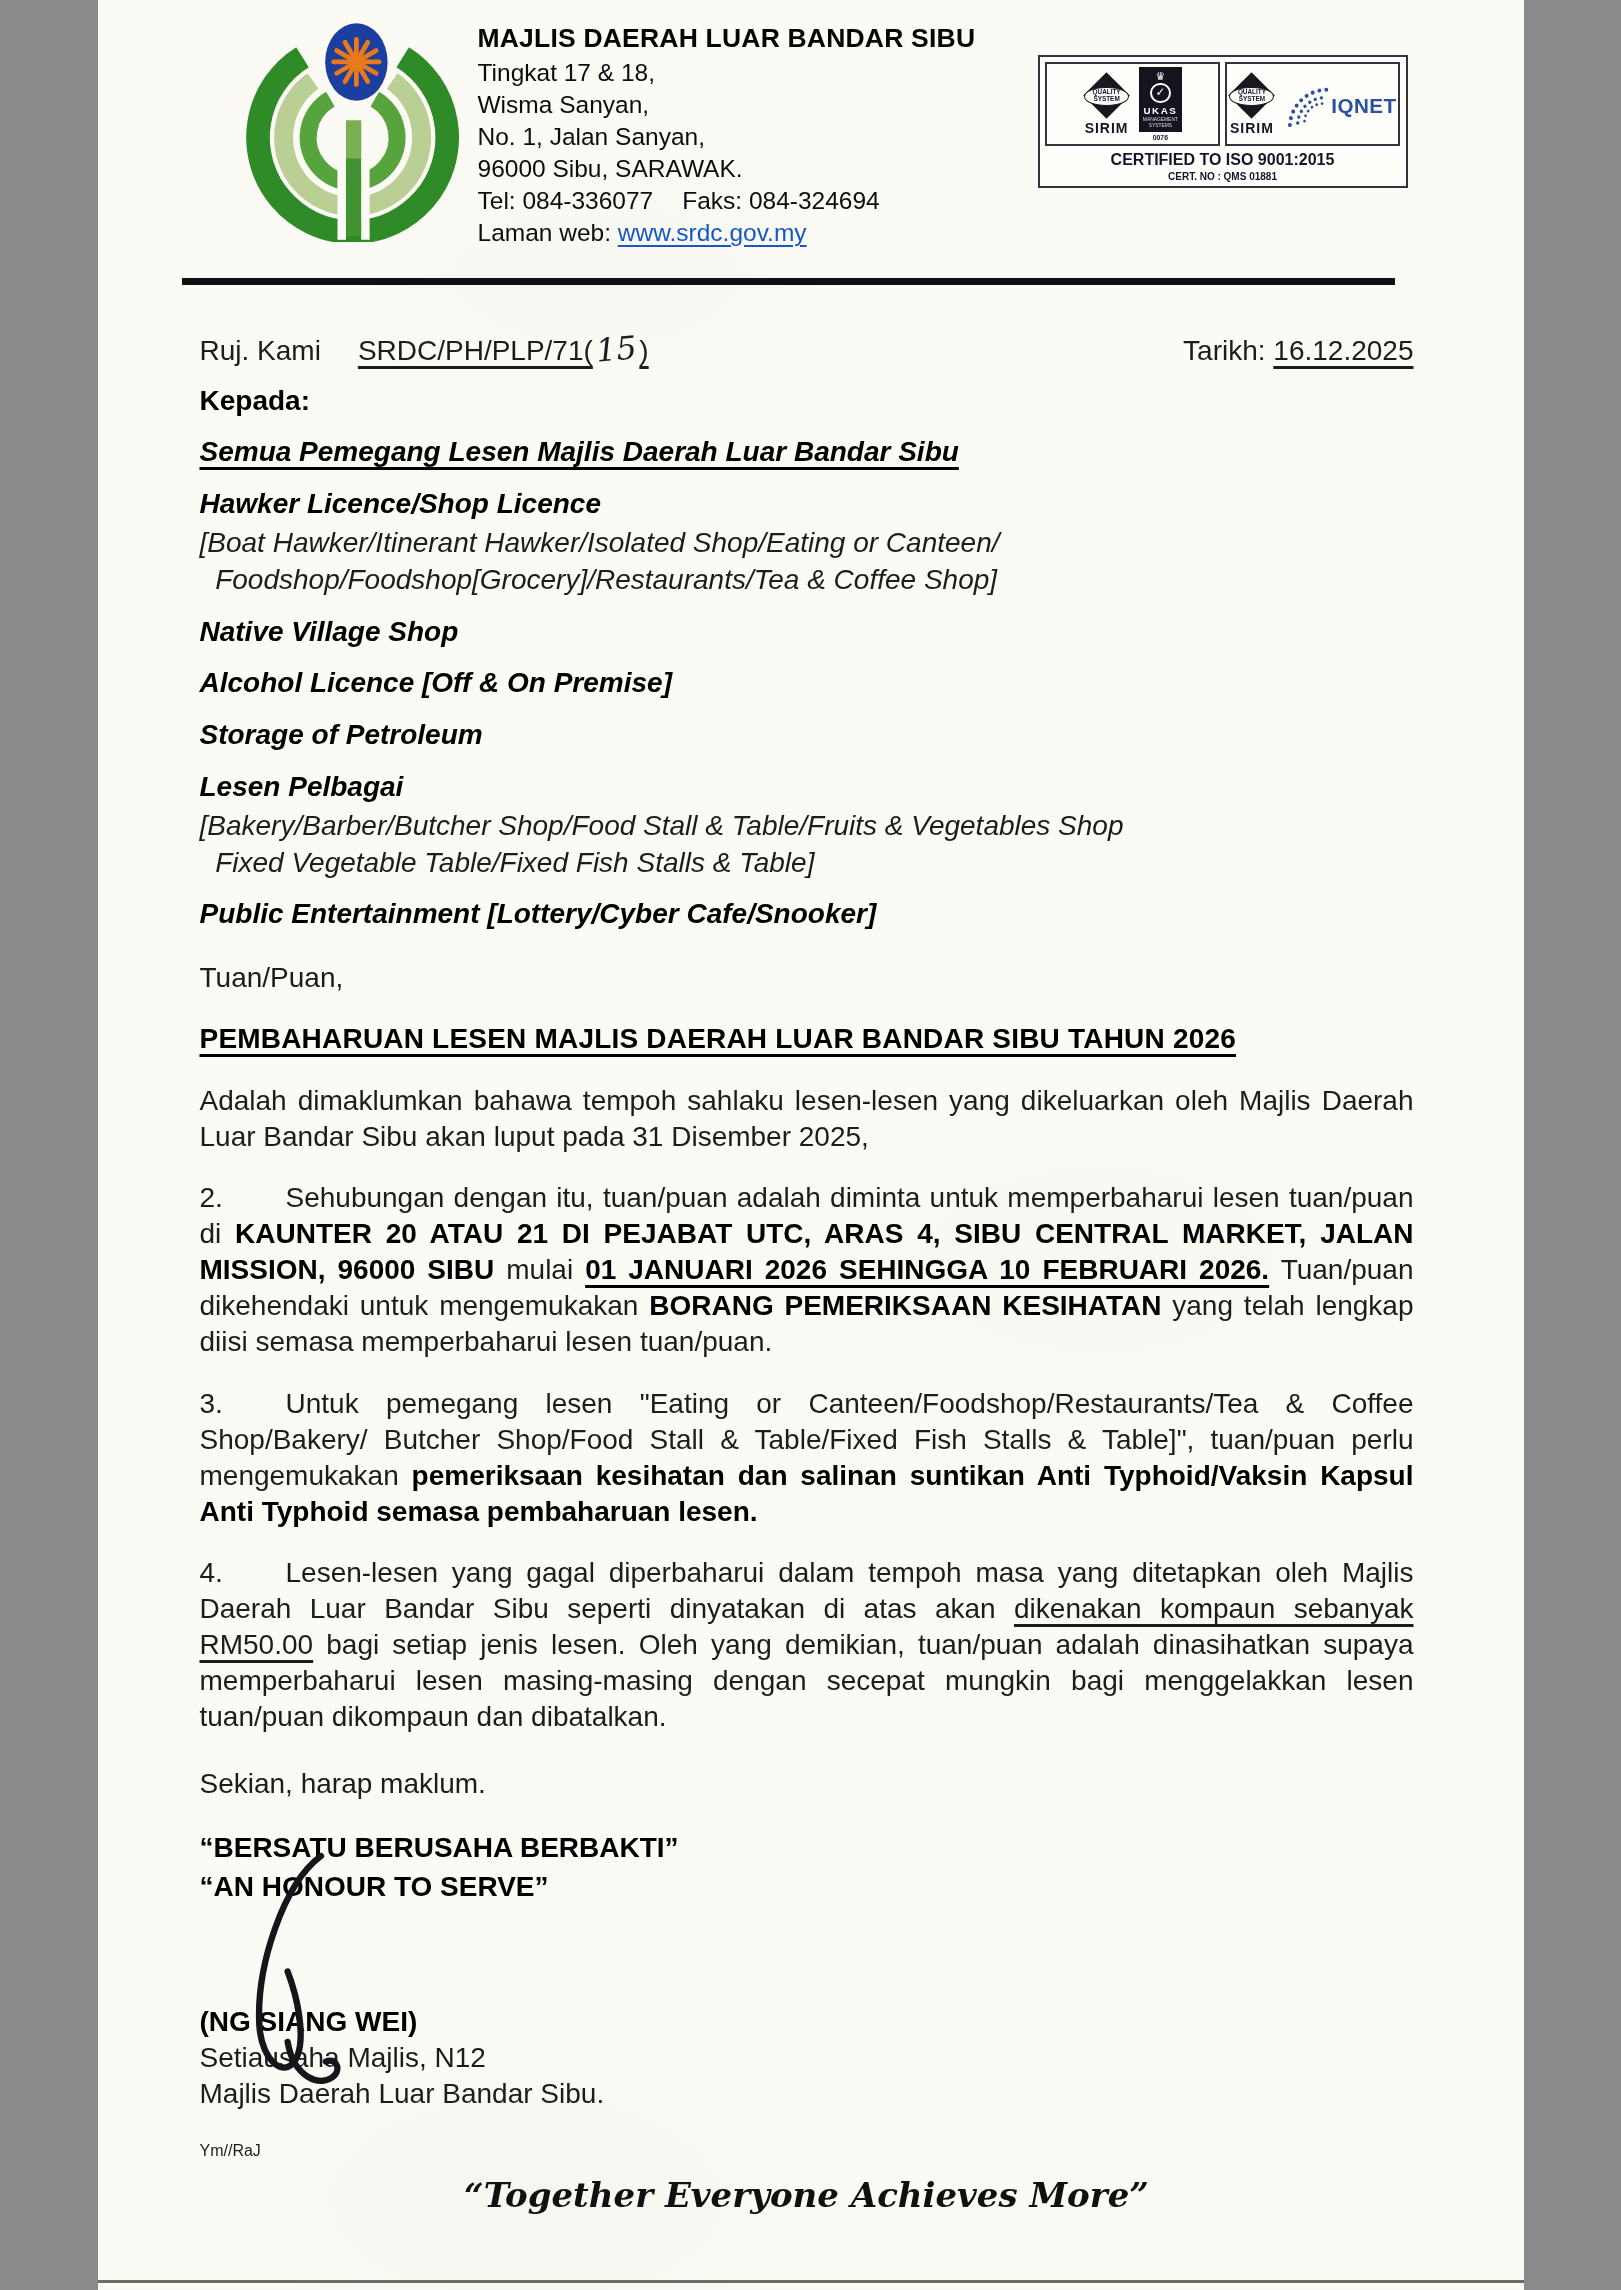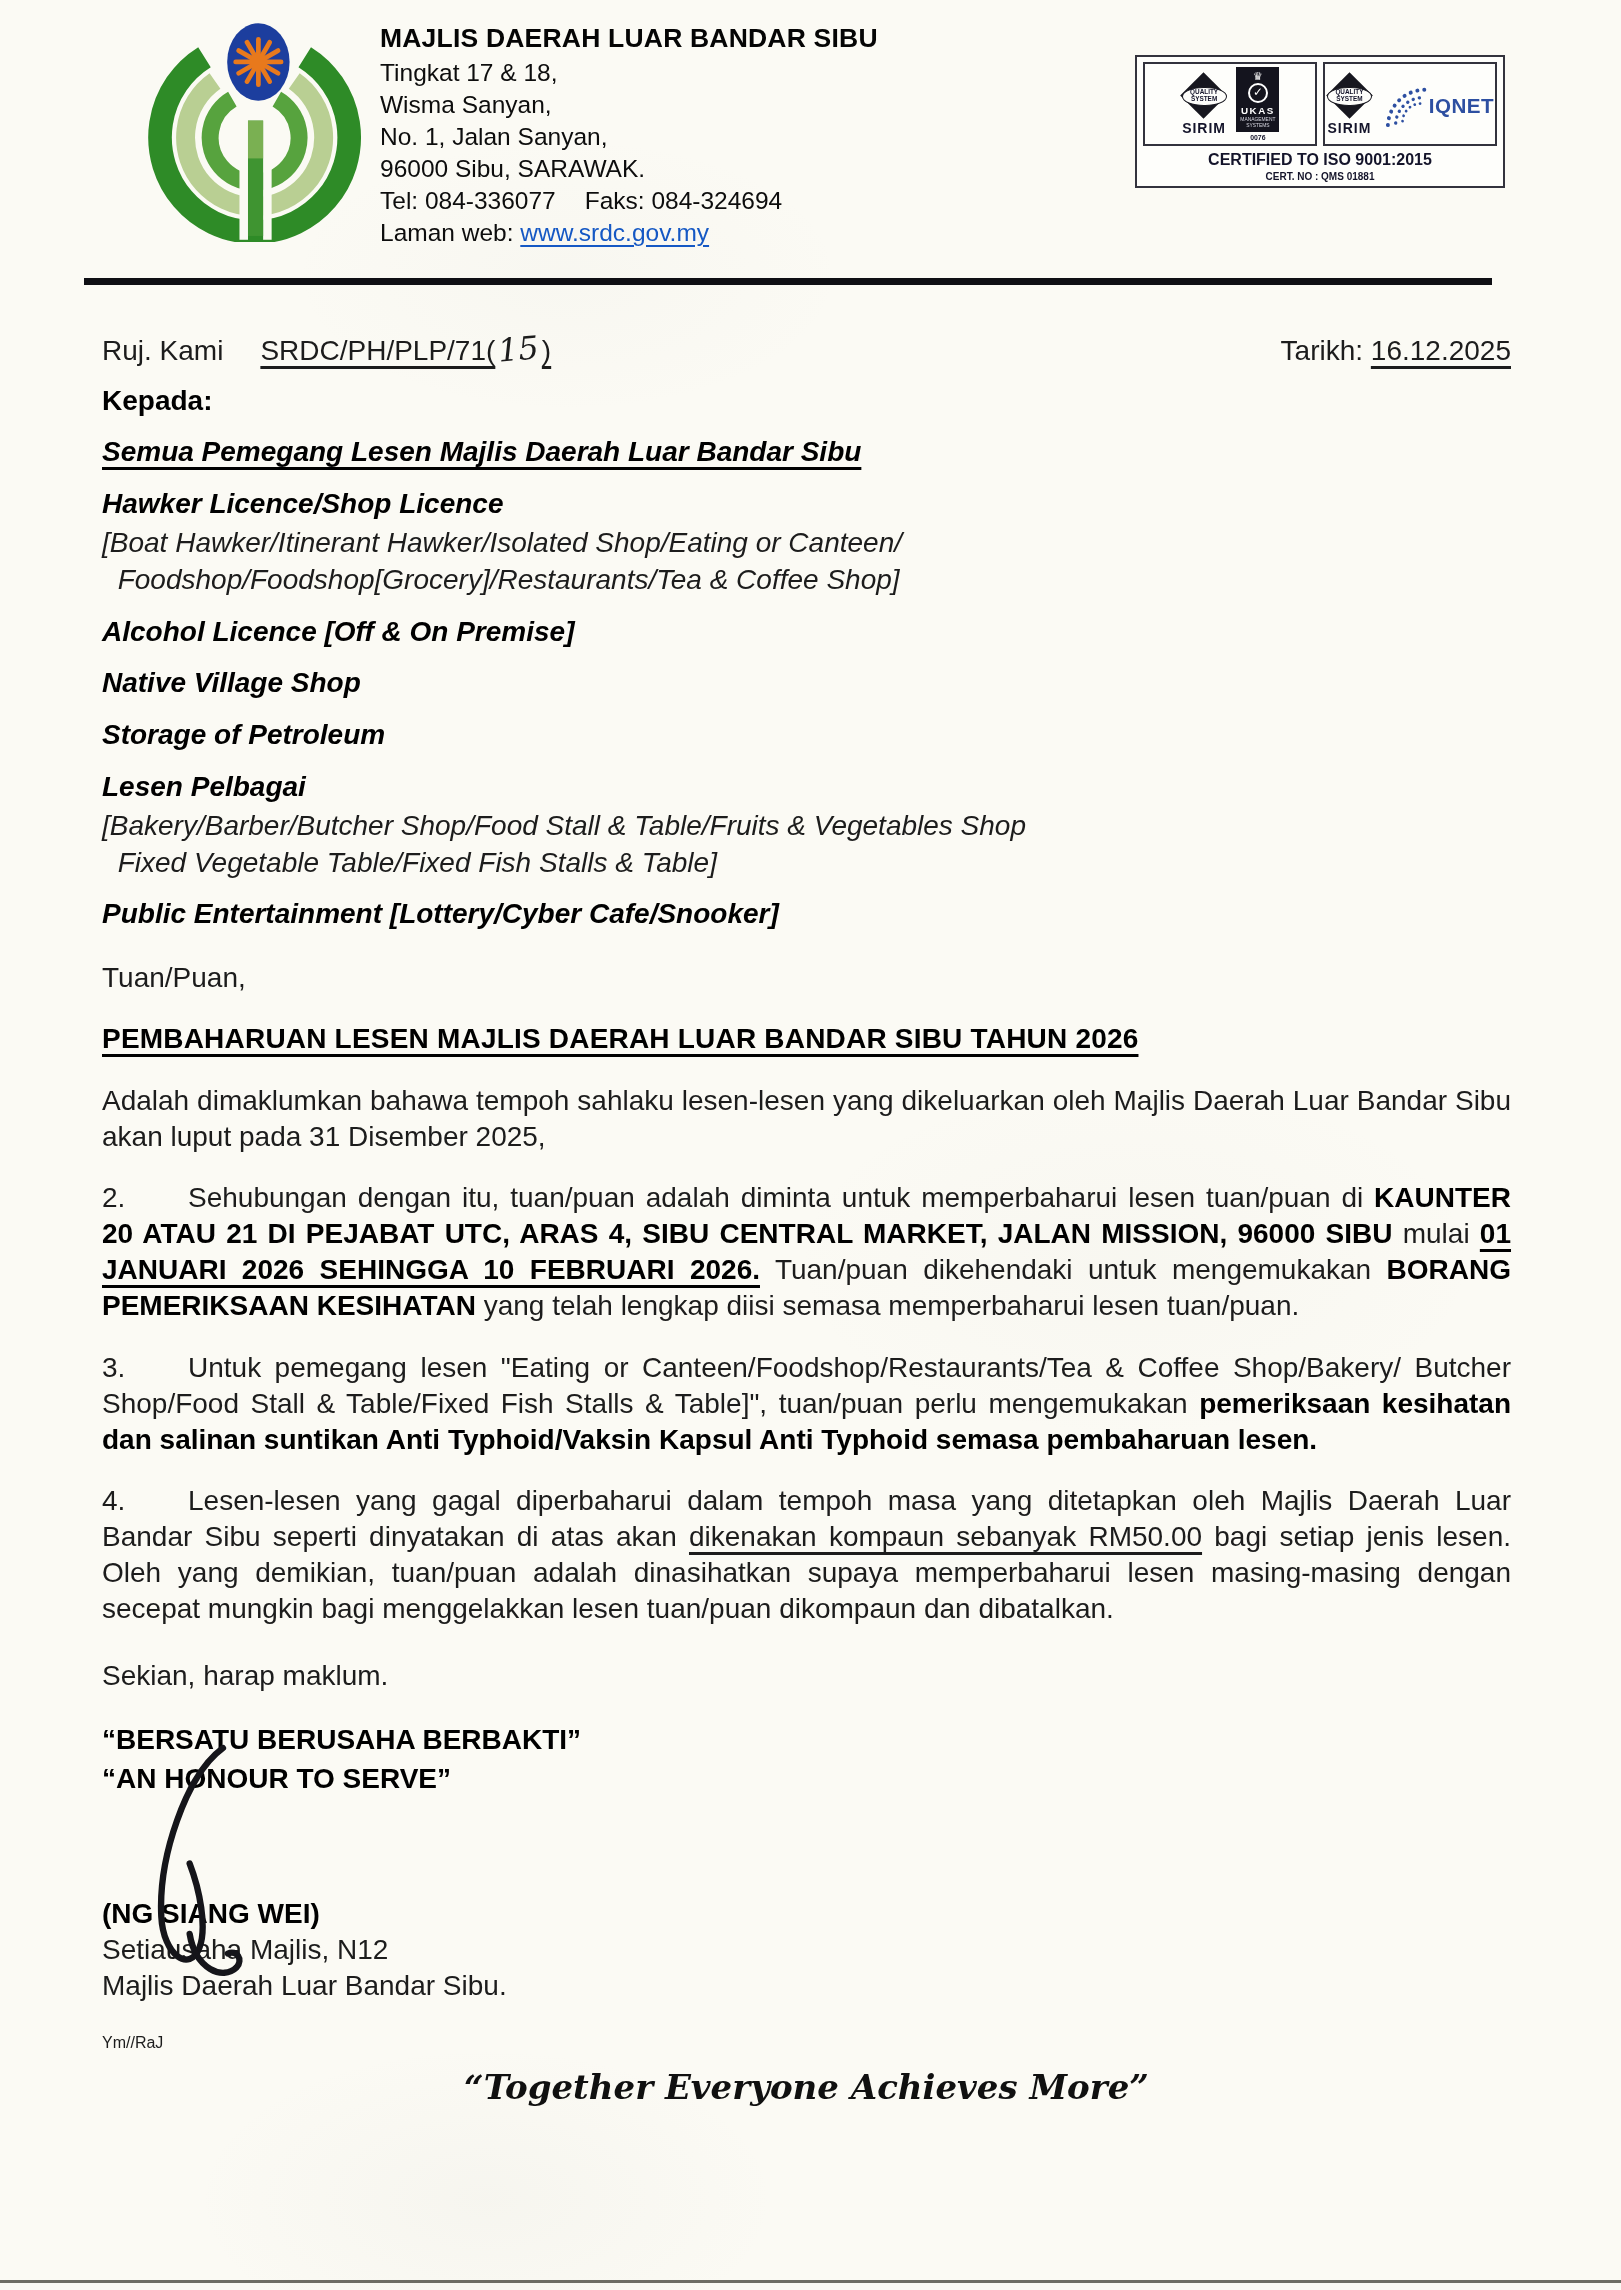--- a/index.html
+++ b/index.html
@@ -1,17 +1,17 @@
 <!DOCTYPE html>
 <html><head>
 <meta charset="utf-8">
 <style>
   html,body{margin:0;padding:0;background:#8a8a8a;}
   .page{
-    position:relative; width:1621px; height:2291px; margin:0 auto;
+    position:relative; width:1426px; height:2291px; margin:0 auto;
     background:
       radial-gradient(ellipse 392px 196px at 35% 12%, rgba(190,190,178,0.05), transparent 70%),
       radial-gradient(ellipse 490px 255px at 70% 55%, rgba(190,190,178,0.05), transparent 70%),
       radial-gradient(ellipse 412px 216px at 30% 96%, rgba(185,185,175,0.07), transparent 70%),
       #fbfaf4;
     font-family:"Liberation Sans", sans-serif; color:#1c1c1c; overflow:hidden;
   }
   
   .logo{position:absolute; left:143px; top:19.6px; width:227px; height:222px;}
   .lh-addr{position:absolute; left:380px; top:21.6px; font-size:24.5px; line-height:32px; color:#0d0d0d;}
@@ -185,22 +185,22 @@
       </div>
     </div>
 
     <div class="kepada">Kepada:</div>
 
     <div>
         <div class="rl b u">Semua Pemegang Lesen Majlis Daerah Luar Bandar Sibu</div>
         <div class="rl b">Hawker Licence/Shop Licence</div>
         <div class="rl sub">[Boat Hawker/Itinerant Hawker/Isolated Shop/Eating or Canteen/</div>
         <div class="rl ind sub">Foodshop/Foodshop[Grocery]/Restaurants/Tea &amp; Coffee Shop]</div>
+        <div class="rl b">Native Village Shop</div>
         <div class="rl b">Alcohol Licence [Off &amp; On Premise]</div>
-        <div class="rl b">Native Village Shop</div>
         <div class="rl b">Storage of Petroleum</div>
         <div class="rl b">Lesen Pelbagai</div>
         <div class="rl sub">[Bakery/Barber/Butcher Shop/Food Stall &amp; Table/Fruits &amp; Vegetables Shop</div>
         <div class="rl ind sub">Fixed Vegetable Table/Fixed Fish Stalls &amp; Table]</div>
         <div class="rl b">Public Entertainment [Lottery/Cyber Cafe/Snooker]</div>
       </div>
 
     <div class="salutation">Tuan/Puan,</div>
 
     <div class="subject">

